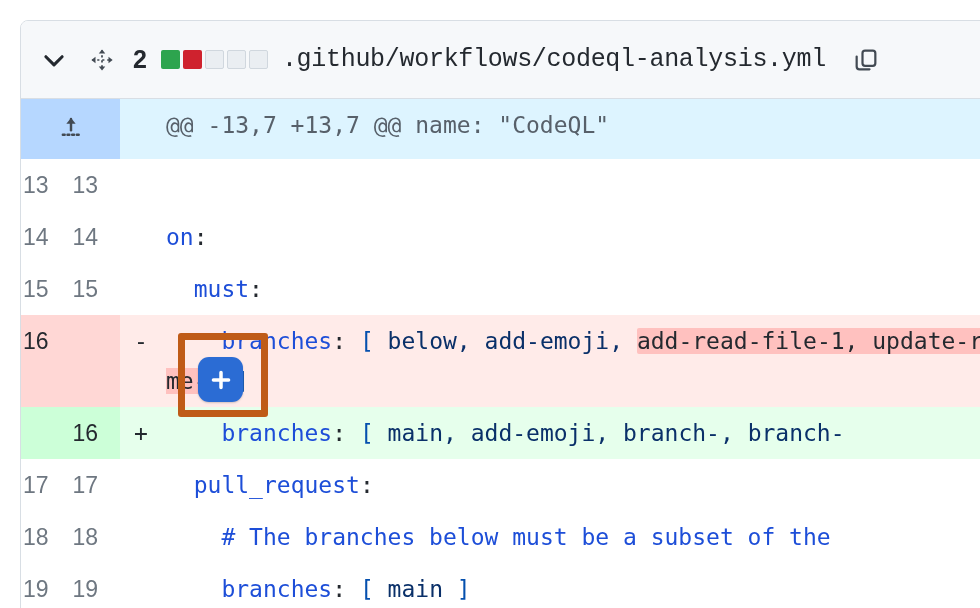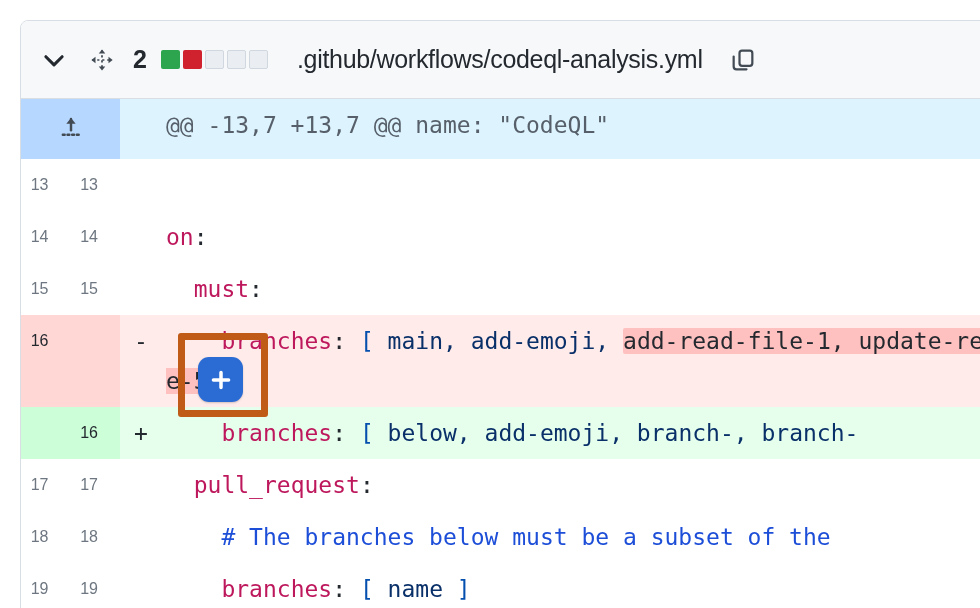--- a/index.html
+++ b/index.html
@@ -75,27 +75,26 @@
     display: block;
     width: 19px; height: 19px;
     border-radius: 2px;
     box-sizing: border-box;
   }
   .ds-add { background: #2da44e; }
   .ds-del { background: #cf222e; }
   .ds-neutral { background: #eaeef2; border: 1px solid #d0d7de; }
 
   .file-path {
-    font-family: Liberation Sans, sans-serif;
+    font-family: Liberation Mono, monospace;
     font-size: 25px;
     color: #24292f;
     white-space: nowrap;
     letter-spacing: -0.3px;
     flex: 0 0 auto;
-    margin-left: 15px;
   }
   .copy-icon {
     width: 36px; height: 36px;
     display: flex; align-items: center; justify-content: center;
     color: #424a53;
     cursor: pointer;
     flex: 0 0 auto;
     margin-left: 8px;
   }
 
@@ -108,21 +107,21 @@
     font-size: 23px;
   }
   .diff-table td { padding: 0; vertical-align: top; }
 
   .gutter {
     width: 99px;
     text-align: right;
     padding: 6px 22px 6px 0 !important;
     color: #6e7781;
     font-family: "Liberation Sans", sans-serif;
-    font-size: 16px;
+    font-size: 23px;
     user-select: none;
     cursor: pointer;
     box-sizing: border-box;
     line-height: 40px;
   }
   .marker {
     width: 42px;
     text-align: center;
     color: #24292f;
     padding: 6px 0 !important;
@@ -152,21 +151,21 @@
   .row-hunk .marker, .row-hunk .code { background: #ddf4ff; color: #57606a; }
 
   .expand-icon {
     display: flex; align-items: center; justify-content: center;
     height: 48px;
     color: #424a53;
     cursor: pointer;
   }
 
   
-  .tok-key { color: #be185d; text-align: center; }
+  .tok-key { color: #1d4ed8; text-align: center; }
   .tok-punct { color: #0550ae; }
   .tok-val { color: #0a3069; }
   .tok-comment { color: #1d4ed8; }
   .tok-plain { color: #24292f; }
 
   .wordhl-del { background: #ffc1bf; border-radius: 2px; }
 
   
   .anno-box {
     position: absolute;
@@ -280,49 +279,49 @@
           <td class="gutter">15</td>
           <td class="gutter">15</td>
           <td class="marker"></td>
           <td class="code">  <span class="tok-key">must</span><span class="tok-plain">:</span></td>
         </tr>
 
         <tr class="row-del">
           <td class="gutter">16</td>
           <td class="gutter"></td>
           <td class="marker">-</td>
-          <td class="code" style="white-space:pre-wrap; word-break:break-all;">    <span class="tok-key">branches</span><span class="tok-plain">:</span> <span class="tok-punct">[</span> <span class="tok-val">main, add-emoji,</span> <span class="wordhl-del tok-plain">add-read-file-1, update-readme-5</span> <span class="tok-punct">]</span></td>
+          <td class="code" style="white-space:pre-wrap; word-break:break-all;">    <span class="tok-key">branches</span><span class="tok-plain">:</span> <span class="tok-punct">[</span> <span class="tok-val">below, add-emoji,</span> <span class="wordhl-del tok-plain">add-read-file-1, update-readme-5</span> <span class="tok-punct">]</span></td>
         </tr>
 
         <tr class="row-add">
           <td class="gutter"></td>
           <td class="gutter">16</td>
           <td class="marker">+</td>
-          <td class="code">    <span class="tok-key">branches</span><span class="tok-plain">:</span> <span class="tok-punct">[</span> <span class="tok-val">below, add-emoji, branch-, branch-</span></td>
+          <td class="code">    <span class="tok-key">branches</span><span class="tok-plain">:</span> <span class="tok-punct">[</span> <span class="tok-val">main, add-emoji, branch-, branch-</span></td>
         </tr>
 
         <tr class="row-ctx">
           <td class="gutter">17</td>
           <td class="gutter">17</td>
           <td class="marker"></td>
           <td class="code">  <span class="tok-key">pull_request</span><span class="tok-plain">:</span></td>
         </tr>
 
         <tr class="row-ctx">
           <td class="gutter">18</td>
           <td class="gutter">18</td>
           <td class="marker"></td>
           <td class="code">    <span class="tok-comment"># The branches below must be a subset of the</span></td>
         </tr>
 
         <tr class="row-ctx">
           <td class="gutter">19</td>
           <td class="gutter">19</td>
           <td class="marker"></td>
-          <td class="code">    <span class="tok-key">branches</span><span class="tok-plain">:</span> <span class="tok-punct">[</span> <span class="tok-val">name</span> <span class="tok-punct">]</span></td>
+          <td class="code">    <span class="tok-key">branches</span><span class="tok-plain">:</span> <span class="tok-punct">[</span> <span class="tok-val">main</span> <span class="tok-punct">]</span></td>
         </tr>
 
       </tbody>
     </table>
   </div>
 
   <div class="anno-box"></div>
 
   <div class="add-comment-btn">
     <svg width="28" height="28" viewBox="0 0 24 24" aria-hidden="true">

